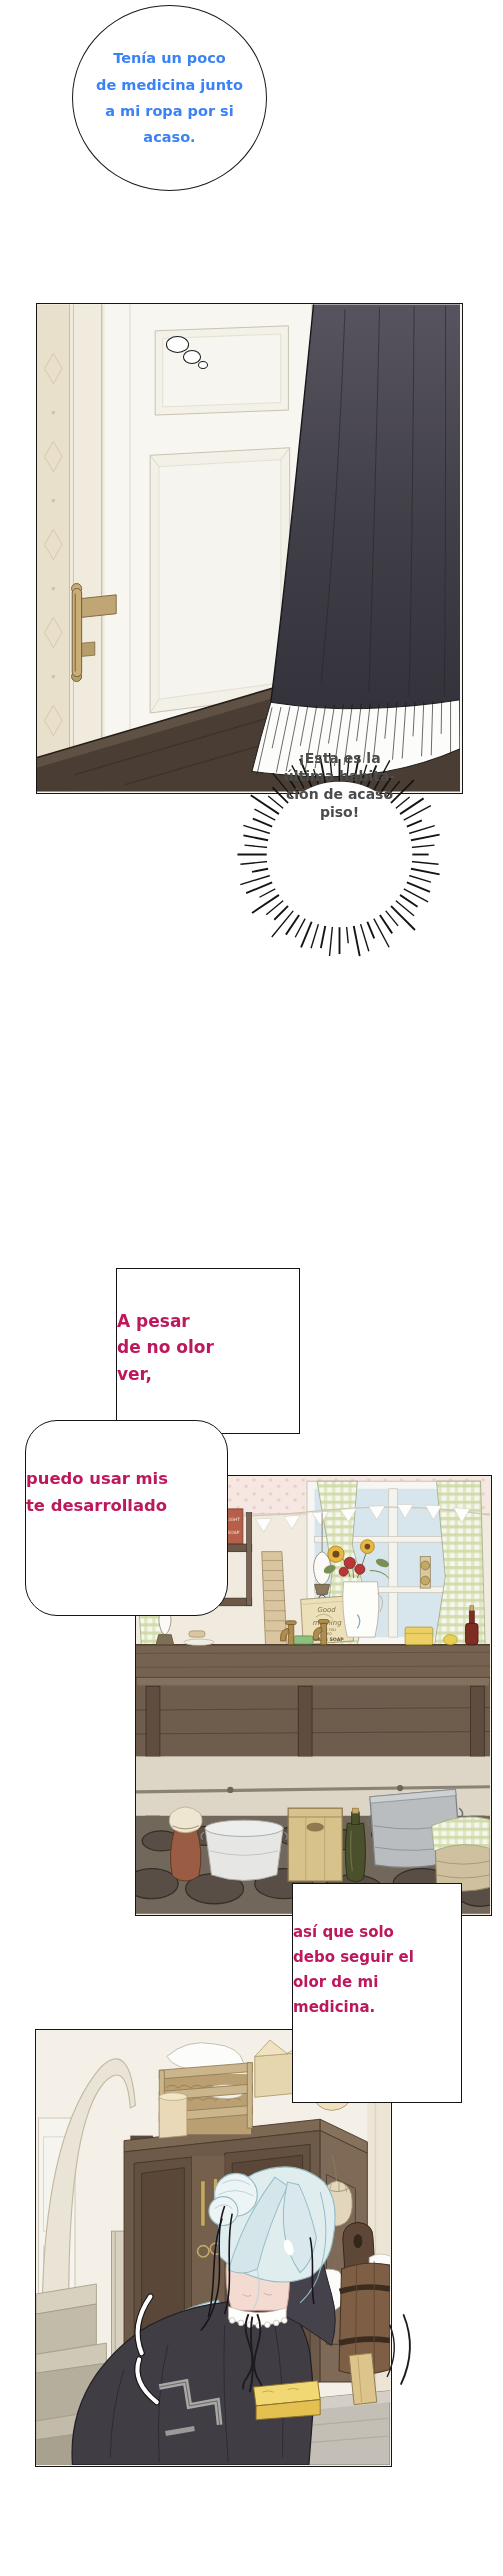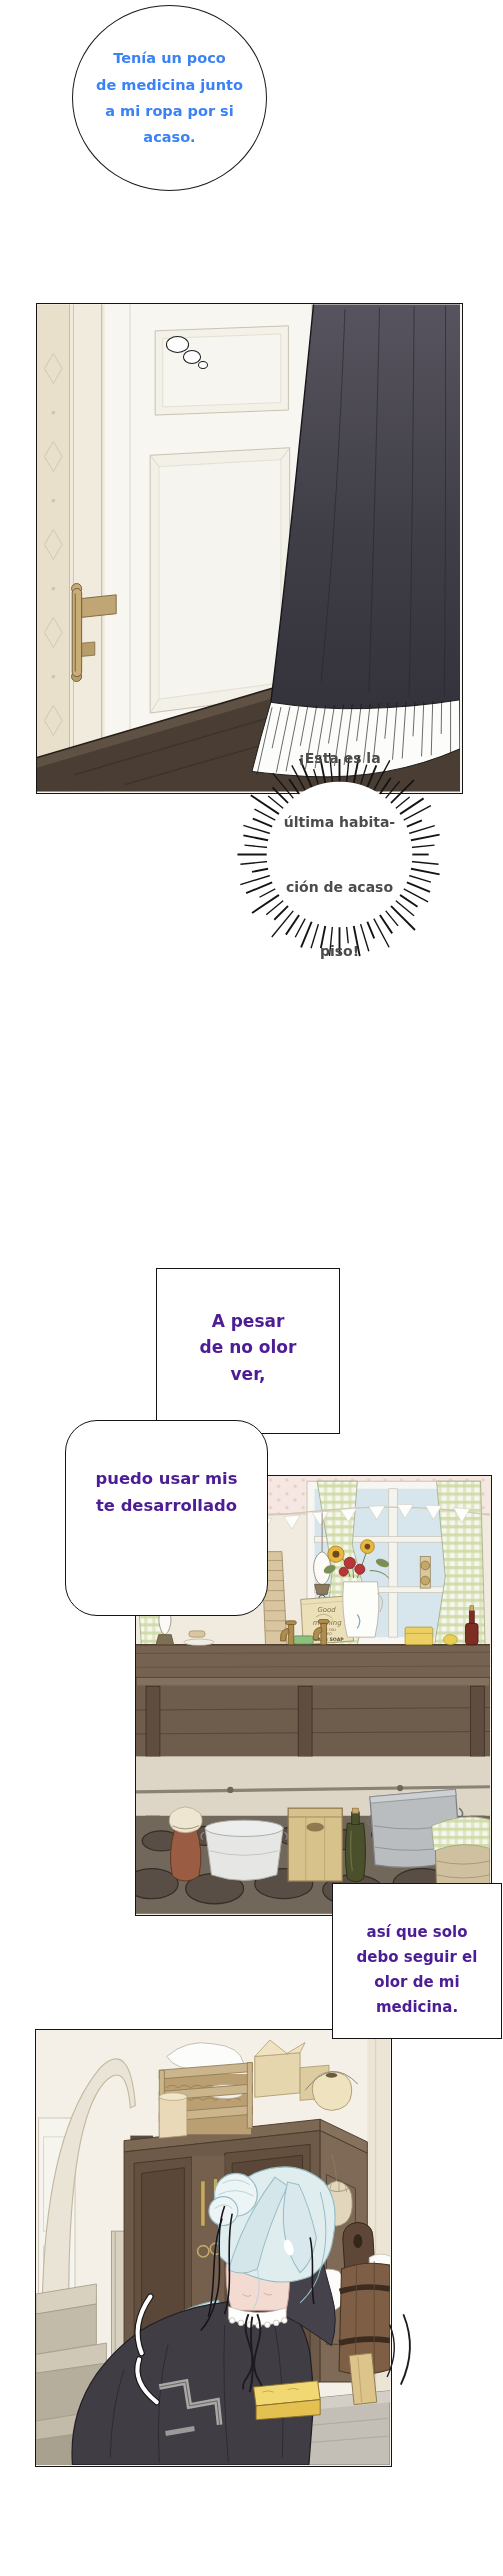--- a/index.html
+++ b/index.html
@@ -2,40 +2,40 @@
 <html style="font-size:10px"><head>
 <meta charset="utf-8">
 <style>
   html,body{margin:0;padding:0;background:#ffffff;}
   .page{position:relative;width:503px;height:2576px;background:#ffffff;overflow:hidden;
         font-family:"DejaVu Sans","Liberation Sans",sans-serif;}
   .panel{position:absolute;background:#f7f4ee;border:1.6px solid #151515;box-sizing:border-box;
          overflow:hidden;z-index:1;}
   .panel svg{display:block;}
   .caption{position:absolute;background:#ffffff;border:1.6px solid #141414;box-sizing:border-box;
-           text-align:center;font-weight:bold;color:#4c1d95;margin-left:40px;}
+           font-weight:bold;color:#be185d;}
   .caption .ln{display:block;}
   .bubble{position:absolute;background:#ffffff;border:1.6px solid #1a1a1a;border-radius:50%;
           box-sizing:border-box;display:flex;flex-direction:column;align-items:center;
           justify-content:center;text-align:center;font-weight:bold;color:#3b82f6;}
   .bubble .ln{display:block;}
   #bubble-1{left:72px;top:5px;width:195px;height:186px;z-index:5;font-size:14.5px;line-height:26.4px;}
   #bubble-2{left:17px;top:186px;width:255px;height:174px;z-index:4;font-size:15.7px;line-height:30px;}
   .thought-circle{position:absolute;background:#fff;border:1.3px solid #1a1a1a;border-radius:50%;z-index:6;}
   #tc1{left:166px;top:336px;width:21.4px;height:15px;}
   #tc2{left:183px;top:350px;width:16.4px;height:12px;}
   #tc3{left:198px;top:361px;width:8.2px;height:6.3px;}
   #panel-door{left:36px;top:303px;width:427px;height:491px;}
   #burst{position:absolute;left:234px;top:749px;width:211px;height:211px;z-index:2;}
   #burst-text{position:absolute;left:0;top:0;width:100%;height:100%;display:flex;flex-direction:column;
-              align-items:center;justify-content:space-between;text-align:center;font-weight:bold;
+              align-items:center;justify-content:flex-start;text-align:center;font-weight:bold;
               color:#4c4c4c;font-size:14px;line-height:18px;}
   #caption-a{left:116px;top:1268px;width:184px;height:166px;z-index:2;font-size:17px;line-height:26.4px;padding-top:39px;}
   #caption-b{left:25px;top:1420px;width:203px;height:196px;z-index:3;font-size:16.4px;line-height:27px;padding-top:44px;border-radius:32px;}
-  #caption-c{left:292px;top:1883px;width:170px;height:156px;z-index:5;font-size:15px;line-height:25px;padding-top:36px;}
+  #caption-c{left:292px;top:1883px;width:170px;height:220px;z-index:5;font-size:15px;line-height:25px;padding-top:36px;}
   #panel-kitchen{left:135px;top:1475px;width:357px;height:441px;background:#f1ebdf;}
   #panel-room{left:35px;top:2029px;width:357px;height:438px;background:#f4f0e7;}
   #sniff{position:absolute;left:377px;top:2310px;width:57px;height:94px;z-index:2;}
   .svgtext{font-family:"DejaVu Sans","Liberation Sans",sans-serif;}
 </style>
 </head>
 <body>
 
 <div class="page">
 

